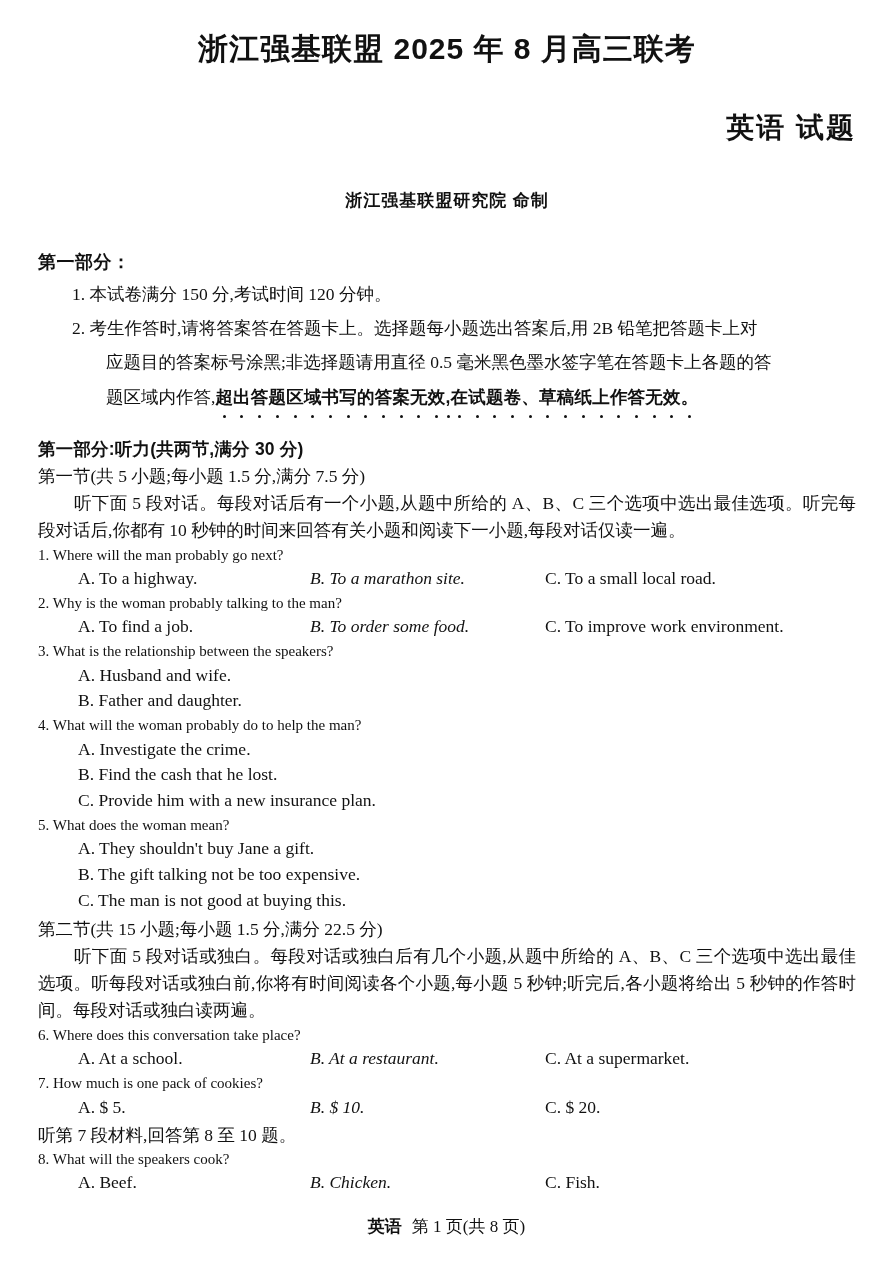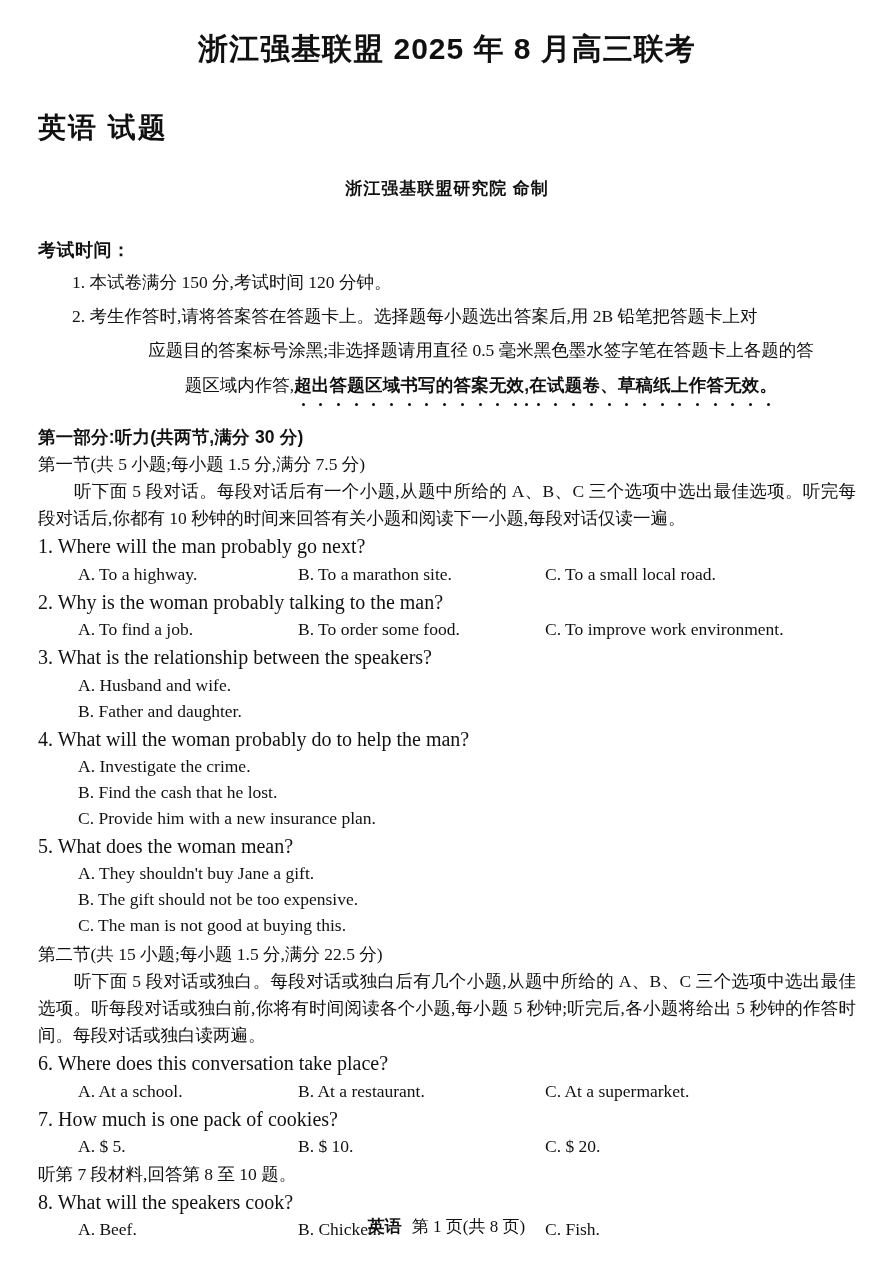--- a/index.html
+++ b/index.html
@@ -33,35 +33,35 @@
   .doc-title {
     text-align: center;
     font-family: "Liberation Sans", "DejaVu Sans", sans-serif;
     font-weight: bold;
     font-size: 30px;
     letter-spacing: 1px;
     margin-top: 30px;
     line-height: 1.25;
   }
   .doc-subtitle {
-    text-align: left;
+    text-align: right;
     font-family: "Liberation Sans", "DejaVu Sans", sans-serif;
     font-weight: bold;
     font-size: 28px;
     letter-spacing: 2px;
     margin-top: 42px;
     line-height: 1.25;
   }
   .doc-byline {
     text-align: center;
     font-family: "Liberation Sans", "DejaVu Sans", sans-serif;
     font-weight: bold;
     font-size: 17px;
     letter-spacing: 1px;
-    margin-top: 32px;
+    margin-top: 44px;
   }
 
   
   .notice {
     margin-top: 38px;
   }
   .notice-heading {
     font-family: "Liberation Sans", "DejaVu Sans", sans-serif;
     font-weight: bold;
     font-size: 18px;
@@ -70,21 +70,20 @@
   .notice-item {
     font-size: 17.5px;
     line-height: 1.62;
     margin-top: 6px;
     padding-left: 34px;
     text-indent: 0;
   }
   .notice-item.wrap {
     padding-left: 34px;
     text-indent: 0;
-    text-align: center;
   }
   
   .dotted-emph {
     font-family: "Liberation Sans", "DejaVu Sans", sans-serif;
     font-weight: bold;
     letter-spacing: 0.2px;
   }
   .dotted-emph > span.ch {
     position: relative;
     display: inline-block;
@@ -125,36 +124,36 @@
     font-size: 17.5px;
     line-height: 1.5;
     margin-top: 1px;
   }
 
   
   .q {
     margin-top: 0px;
   }
   .q-stem {
-    font-size: 20px;
+    font-size: 15px;
     line-height: 1.48;
     white-space: nowrap;
   }
   .q-options-row {
     font-size: 17.5px;
     line-height: 1.48;
     position: relative;
     height: 26px;
   }
   .q-options-row .opt {
     position: absolute;
     white-space: nowrap;
   }
   .opt-a { left: 40px; }
-  .opt-b { left: 260px; }
+  .opt-b { left: 272px; font-style: italic; }
   .opt-c { left: 507px; }
 
   .q-options-stack .opt {
     font-size: 17.5px;
     line-height: 1.48;
     padding-left: 40px;
     white-space: nowrap;
   }
 
   
@@ -179,21 +178,21 @@
 <body>
 
 <div class="page">
   <div class="inner">
 
     <div class="doc-title">浙江强基联盟 2025 年 8 月高三联考</div>
     <div class="doc-subtitle">英语  试题</div>
     <div class="doc-byline">浙江强基联盟研究院  命制</div>
 
     <div class="notice">
-      <div class="notice-heading">考试时间：</div>
+      <div class="notice-heading">第一部分：</div>
       <div class="notice-item">1. 本试卷满分 150 分,考试时间 120 分钟。</div>
       <div class="notice-item">2. 考生作答时,请将答案答在答题卡上。选择题每小题选出答案后,用 2B 铅笔把答题卡上对</div>
       <div class="notice-item wrap" style="padding-left:68px;">应题目的答案标号涂黑;非选择题请用直径 0.5 毫米黑色墨水签字笔在答题卡上各题的答</div>
       <div class="notice-item wrap" style="padding-left:68px;">
         <span>题区域内作答,</span><span class="dotted-emph" id="emph-run"><span class="ch">超</span><span class="ch">出</span><span class="ch">答</span><span class="ch">题</span><span class="ch">区</span><span class="ch">域</span><span class="ch">书</span><span class="ch">写</span><span class="ch">的</span><span class="ch">答</span><span class="ch">案</span><span class="ch">无</span><span class="ch">效</span><span class="ch">,</span><span class="ch">在</span><span class="ch">试</span><span class="ch">题</span><span class="ch">卷</span><span class="ch">、</span><span class="ch">草</span><span class="ch">稿</span><span class="ch">纸</span><span class="ch">上</span><span class="ch">作</span><span class="ch">答</span><span class="ch">无</span><span class="ch">效</span><span class="ch">。</span></span>
       </div>
     </div>
 
     <div class="section-head">第一部分:听力(共两节,满分 30 分)</div>
     <div class="section-sub">第一节(共 5 小题;每小题 1.5 分,满分 7.5 分)</div>
@@ -231,21 +230,21 @@
         <div class="opt">A. Investigate the crime.</div>
         <div class="opt">B. Find the cash that he lost.</div>
         <div class="opt">C. Provide him with a new insurance plan.</div>
       </div>
     </div>
 
     <div class="q">
       <div class="q-stem">5. What does the woman mean?</div>
       <div class="q-options-stack">
         <div class="opt">A. They shouldn't buy Jane a gift.</div>
-        <div class="opt">B. The gift should not be too expensive.</div>
+        <div class="opt">B. The gift talking not be too expensive.</div>
         <div class="opt">C. The man is not good at buying this.</div>
       </div>
     </div>
 
     <div class="section-sub">第二节(共 15 小题;每小题 1.5 分,满分 22.5 分)</div>
     <div class="para">听下面 5 段对话或独白。每段对话或独白后有几个小题,从题中所给的 A、B、C 三个选项中选出最佳选项。听每段对话或独白前,你将有时间阅读各个小题,每小题 5 秒钟;听完后,各小题将给出 5 秒钟的作答时间。每段对话或独白读两遍。</div>
 
     <div class="q">
       <div class="q-stem">6. Where does this conversation take place?</div>
       <div class="q-options-row">

